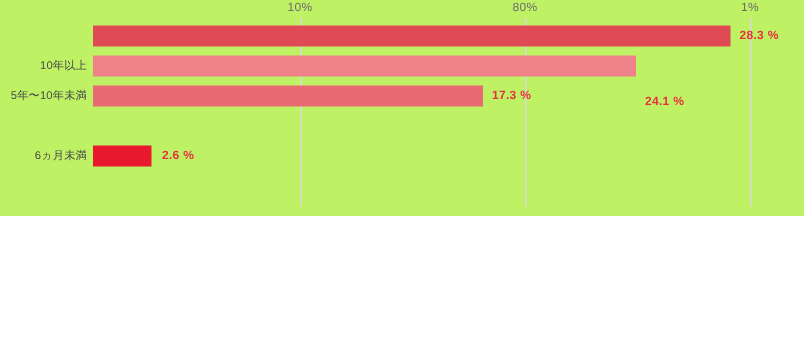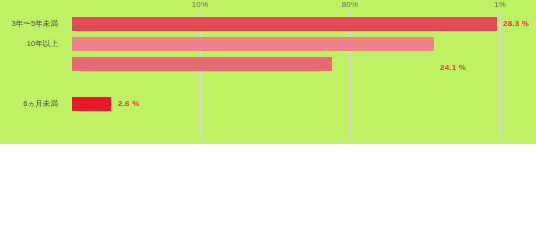--- a/index.html
+++ b/index.html
@@ -68,21 +68,21 @@
     height: 20px;
     line-height: 20px;
     font-size: 7.5px;
     color: #4a4a4a;
     white-space: nowrap;
     letter-spacing: 0.1px;
   }
 
   .bar-track {
     position: absolute;
-    left: 72px;
+    left: 62px;
     right: 0;
     top: 0;
     height: 20px;
     padding-left: 40px;
   }
 
   .bar {
     position: absolute;
     left: 0;
     top: 3px;
@@ -117,39 +117,40 @@
 
     <div>
       <div class="tick-label" style="left:200px;">10%</div>
       <div class="tick-label" style="left:350px;">80%</div>
       <div class="tick-label" style="left:500px;">1%</div>
     </div>
 
     <div class="rows">
 
       <div class="row">
-        <div class="cat-label">3年〜5年未満</div>
         <div class="bar-track">
           <div class="bar" style="width:424.5px;background:#e04a55;"></div>
           <div class="value-label" style="left:431px;">28.3 %</div>
         </div>
       </div>
 
       <div class="row">
         <div class="cat-label">10年以上</div>
         <div class="bar-track">
           <div class="bar" style="width:361.5px;background:#ef8289;"></div>
           <div class="value-label" style="left:368px;margin-top:24px;">24.1 %</div>
         </div>
       </div>
 
 
       <div class="row">
+        <div class="cat-label">5年〜10年未満</div>
         <div class="bar-track">
           <div class="bar" style="width:259.5px;background:#ea6a73;"></div>
+          <div class="value-label" style="left:266px;">17.3 %</div>
         </div>
       </div>
 
       <div class="row">
       </div>
 
       <div class="row">
         <div class="cat-label">6ヵ月未満</div>
         <div class="bar-track">
           <div class="bar" style="width:39px;background:#e8192c;"></div>

